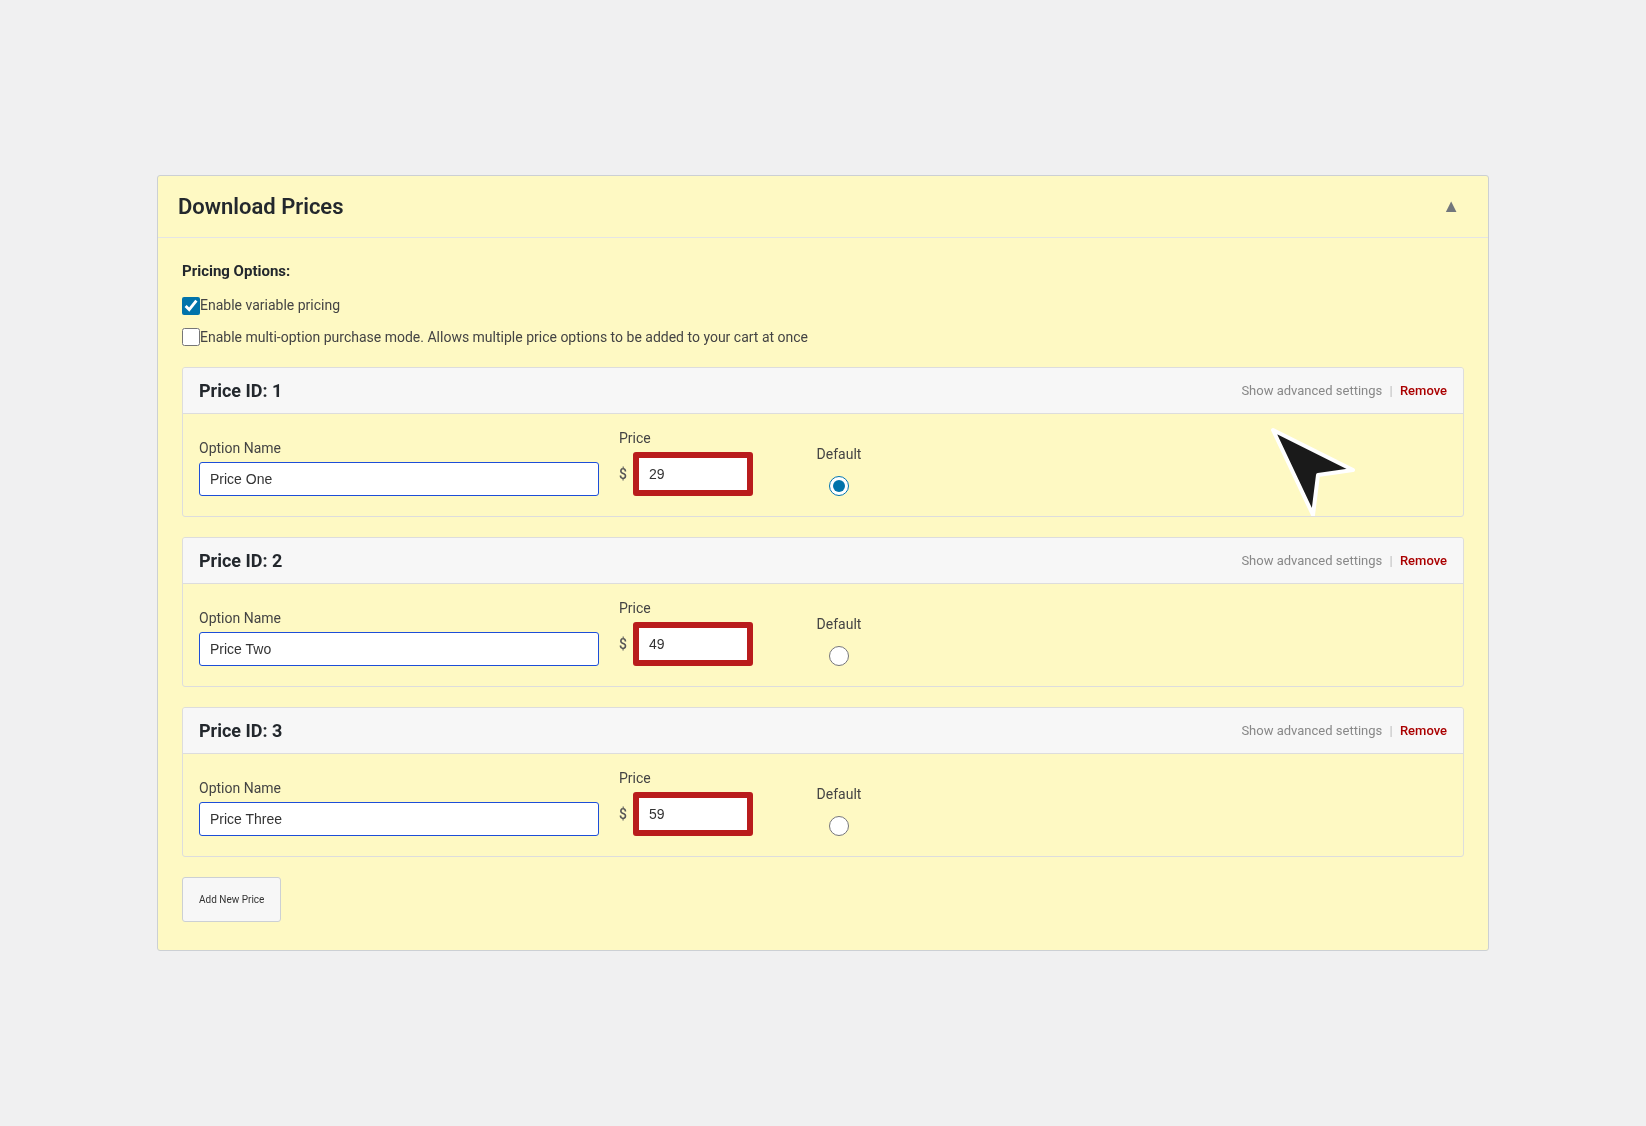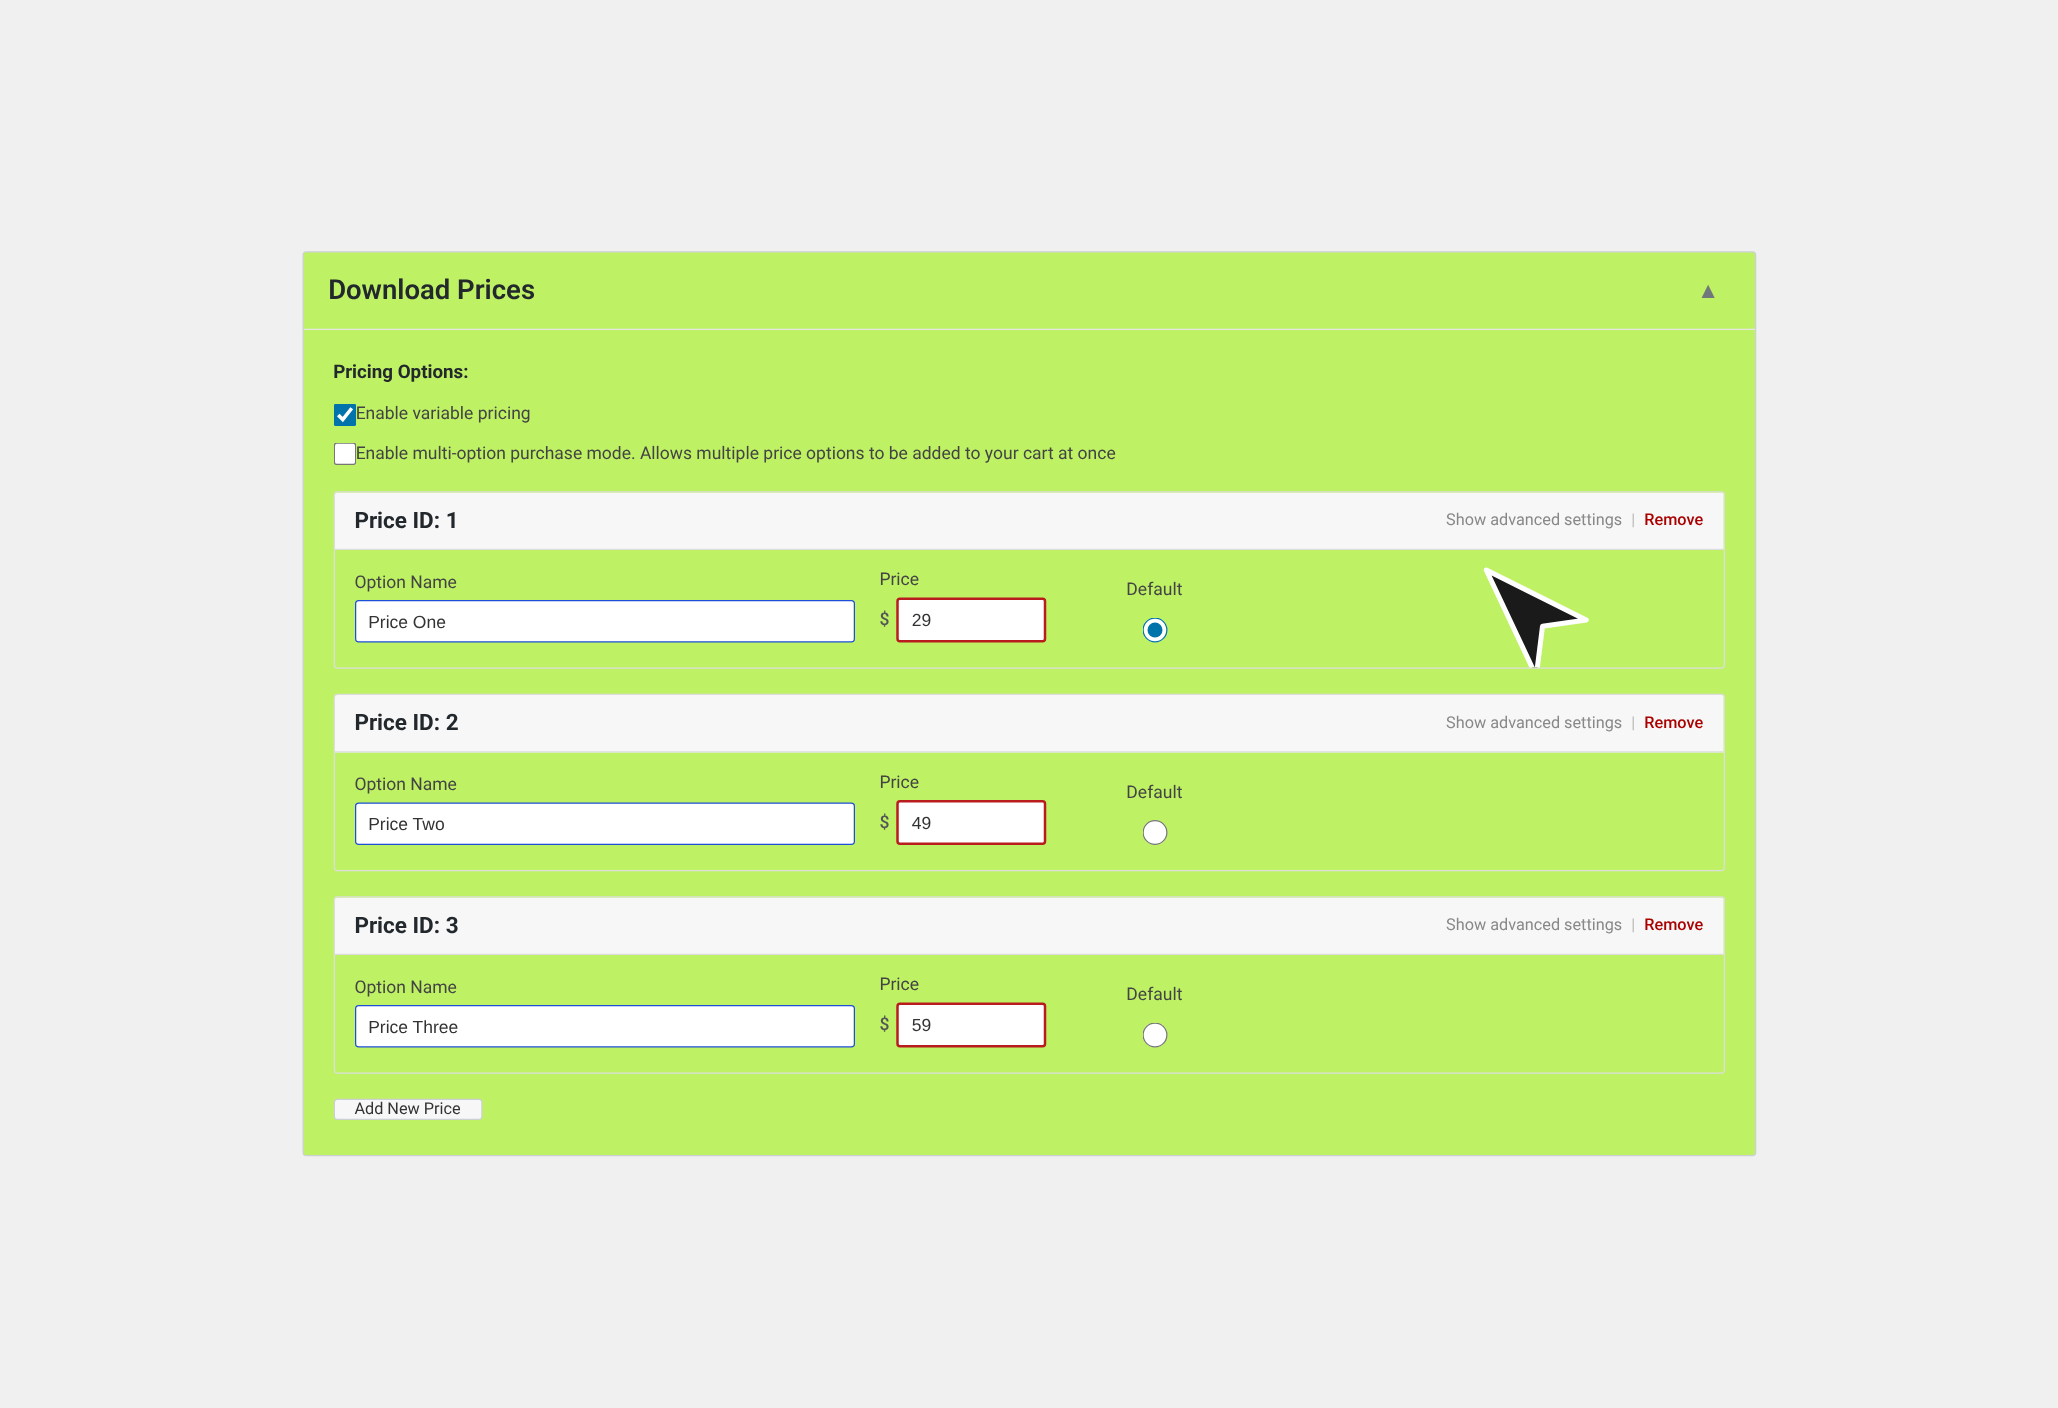--- a/index.html
+++ b/index.html
@@ -8,24 +8,24 @@
       font-family: -apple-system, BlinkMacSystemFont, "Segoe UI", Roboto, sans-serif;
       font-size: 14px;
       color: #333;
       display: flex;
       justify-content: center;
       align-items: center;
       min-height: 100vh;
       padding: 20px;
     }
     .panel {
-      background: #bef264;
+      background: #fef9c3;
       border: 1px solid #ccd0d4;
       border-radius: 3px;
-      width: 1163px;
+      width: 1332px;
       max-width: 100%;
     }
     .panel-header {
       display: flex;
       justify-content: space-between;
       align-items: center;
       padding: 16px 20px;
       border-bottom: 1px solid #e5e5e5;
     }
     .panel-title {
@@ -148,45 +148,45 @@
       gap: 6px;
     }
     .dollar-sign {
       font-size: 14px;
       color: #555;
       font-weight: 500;
     }
     .price-input {
       width: 120px;
       padding: 8px 10px;
-      border: 2px solid #b91c1c;
+      border: 6px solid #b91c1c;
       border-radius: 3px;
       font-size: 14px;
       color: #333;
       background: #fff;
     }
     .radio-wrapper {
       display: flex;
       align-items: center;
       justify-content: center;
       padding-top: 8px;
     }
     .radio-wrapper input[type="radio"] {
       width: 20px;
       height: 20px;
       cursor: pointer;
       accent-color: #0073aa;
     }
     .add-new-price-btn {
       margin-top: 20px;
-      padding: 0 16px;
+      padding: 16px 16px;
       background: #f7f7f7;
       border: 1px solid #ccd0d4;
       border-radius: 3px;
-      font-size: 13px;
+      font-size: 10px;
       color: #333;
       cursor: pointer;
       font-family: inherit;
     }
     .price-block-1-wrapper {
       position: relative;
     }
     .arrow-svg {
       position: absolute;
       top: 52px;

